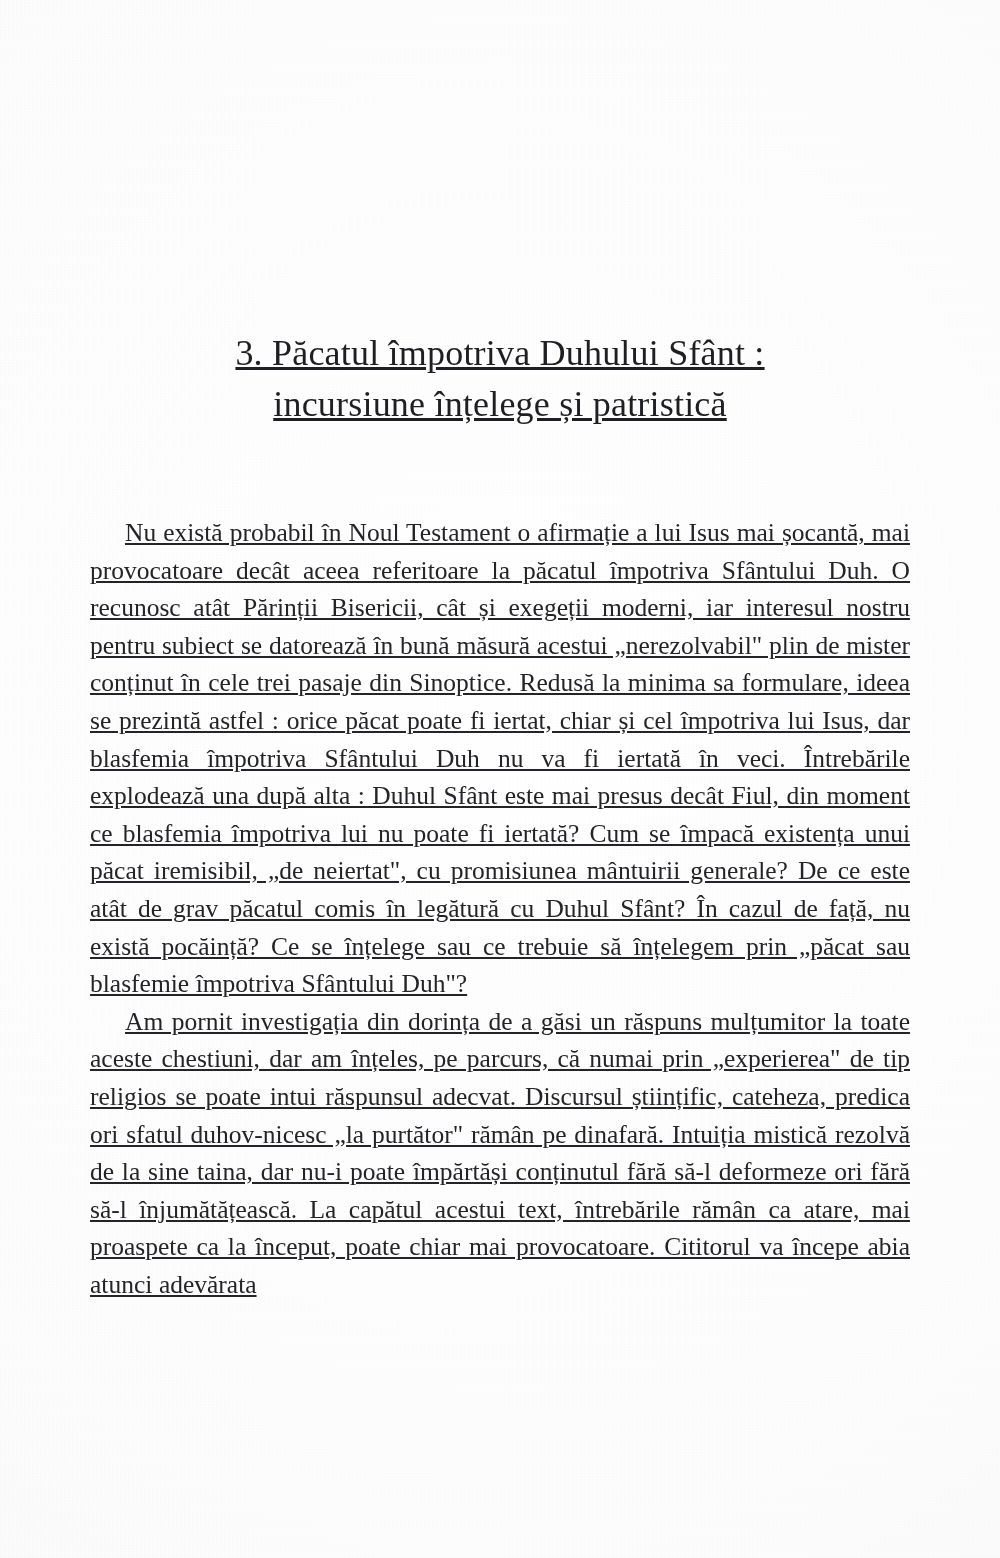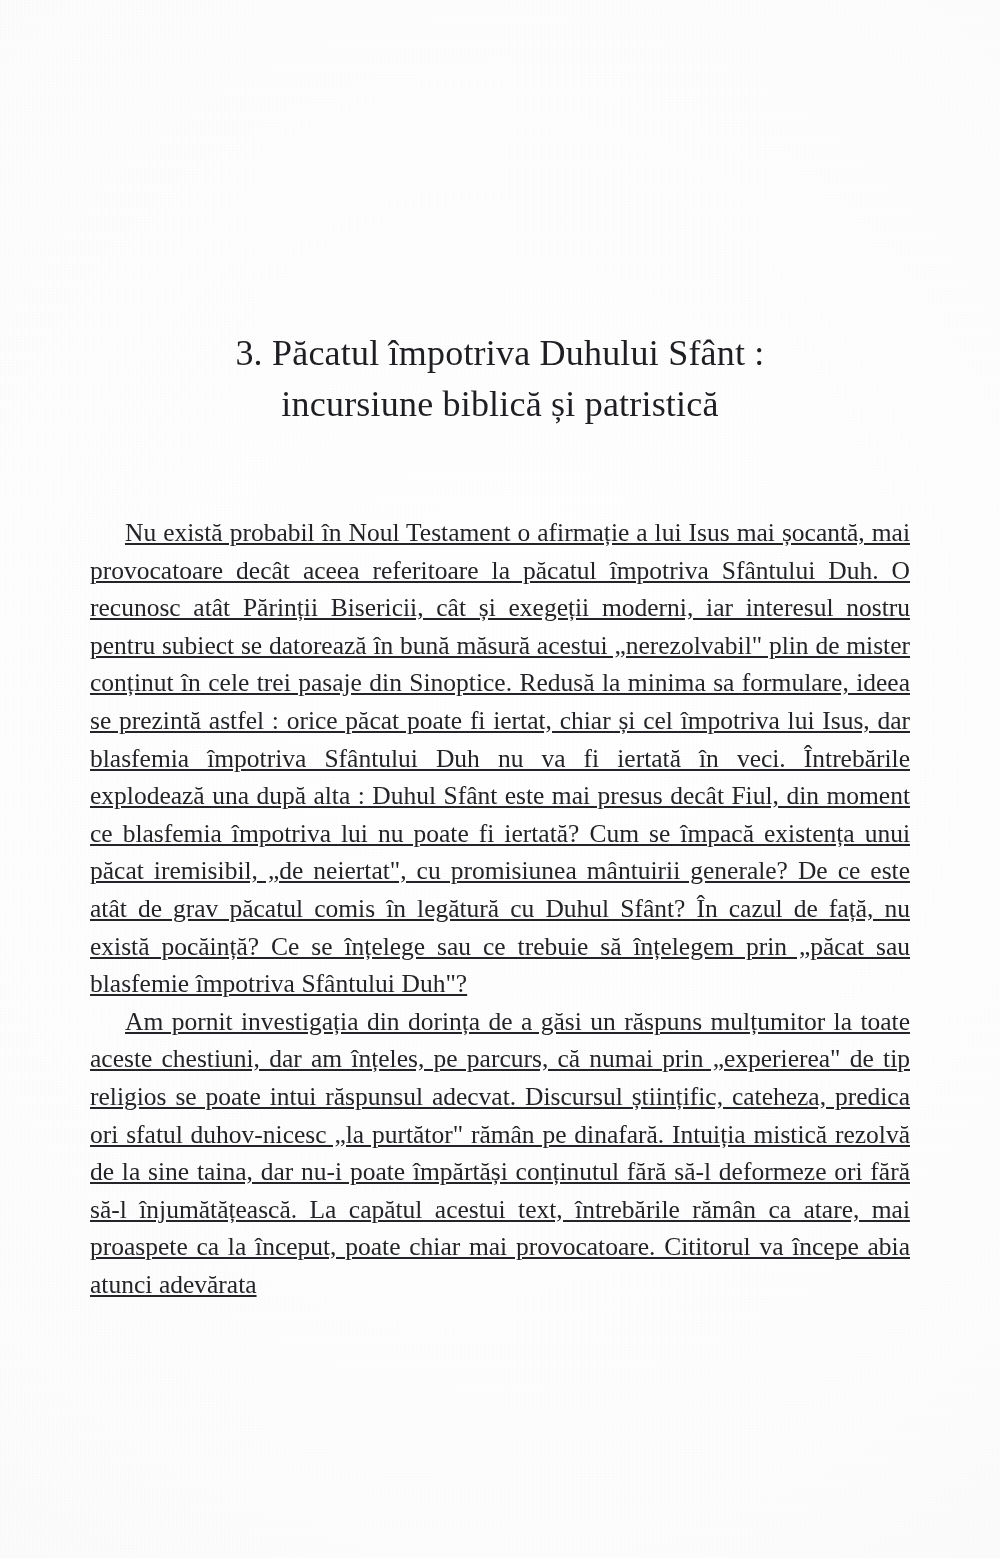--- a/index.html
+++ b/index.html
@@ -47,20 +47,21 @@
   .chapter-title {
     margin: 0;
     padding-top: 328px;
     font-weight: 400;
     font-size: 36px;
     line-height: 51px;
     text-align: center;
     letter-spacing: .2px;
     color: #1f1f23;
     font-family: "Liberation Serif", "DejaVu Serif", serif;
+    text-decoration: underline;
   }
 
   .chapter-title .title-line {
     display: block;
     white-space: pre;
   }
 
   
   .body-copy {
     margin: 0;
@@ -88,21 +89,21 @@
 </head>
 <body>
 
 <div class="page">
   <div class="paper-grain"></div>
 
   <div class="content">
 
     <h1 class="chapter-title">
       <span class="title-line">3. Păcatul împotriva Duhului Sfânt :</span>
-      <span class="title-line">incursiune biblică și patristică</span>
+      <span class="title-line">incursiune înțelege și patristică</span>
     </h1>
 
     <div class="body-copy">
       <p class="body-paragraph">Nu există probabil în Noul Testament o afirmație a lui Isus mai șocantă, mai provocatoare decât aceea referitoare la păcatul împotriva Sfântului Duh. O recunosc atât Părinții Bisericii, cât și exegeții moderni, iar interesul nostru pentru subiect se datorează în bună măsură acestui „nerezolvabil" plin de mister conținut în cele trei pasaje din Sinoptice. Redusă la minima sa formulare, ideea se prezintă astfel : orice păcat poate fi iertat, chiar și cel împotriva lui Isus, dar blasfemia împotriva Sfântului Duh nu va fi iertată în veci. Întrebările explodează una după alta : Duhul Sfânt este mai presus decât Fiul, din moment ce blasfemia împotriva lui nu poate fi iertată? Cum se împacă existența unui păcat iremisibil, „de neiertat", cu promisiunea mântuirii generale? De ce este atât de grav păcatul comis în legătură cu Duhul Sfânt? În cazul de față, nu există pocăință? Ce se înțelege sau ce trebuie să înțelegem prin „păcat sau blasfemie împotriva Sfântului Duh"?</p>
       <p class="body-paragraph">Am pornit investigația din dorința de a găsi un răspuns mulțumitor la toate aceste chestiuni, dar am înțeles, pe parcurs, că numai prin „experierea" de tip religios se poate intui răspunsul adecvat. Discursul științific, cateheza, predica ori sfatul duhov-nicesc „la purtător" rămân pe dinafară. Intuiția mistică rezolvă de la sine taina, dar nu-i poate împărtăși conținutul fără să-l deformeze ori fără să-l înjumătățească. La capătul acestui text, întrebările rămân ca atare, mai proaspete ca la început, poate chiar mai provocatoare. Cititorul va începe abia atunci adevărata</p>
     </div>
 
   </div>
 </div>
 

